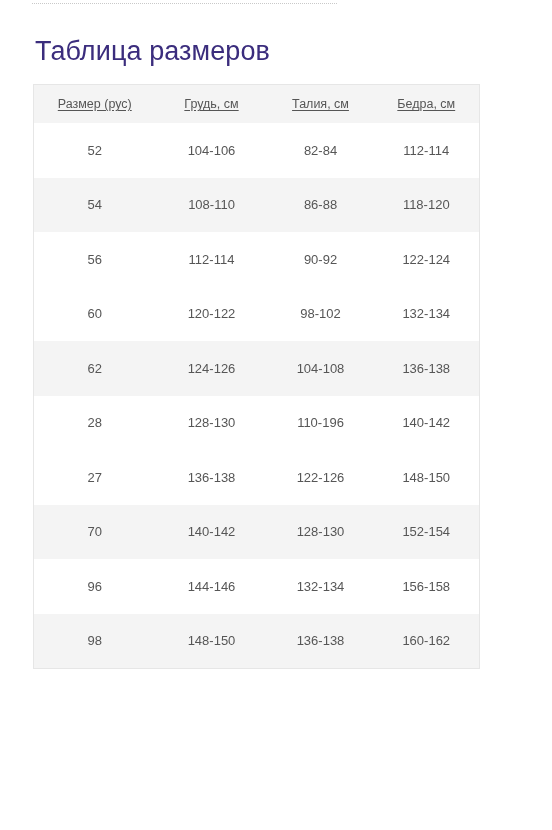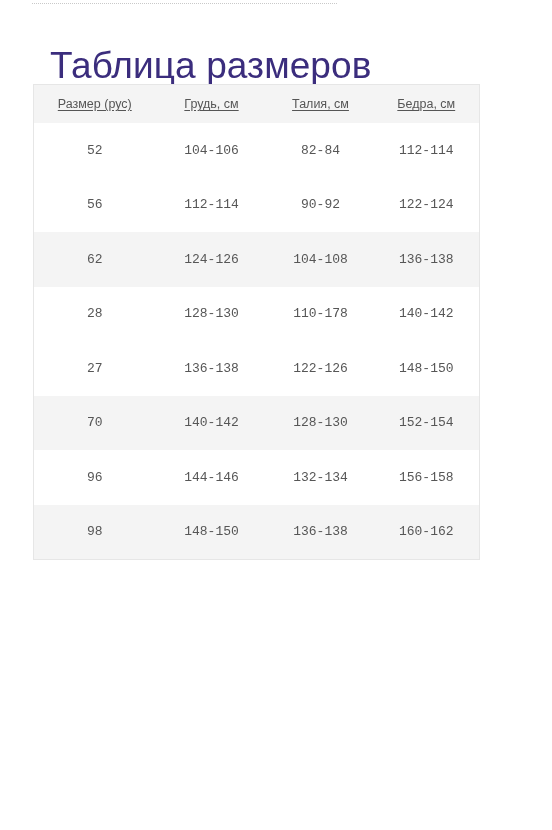--- a/index.html
+++ b/index.html
@@ -24,22 +24,22 @@
     width: 305px;
     height: 0;
     border-top: 1px dotted #c9c9c9;
   }
 
   
   #page-title {
     position: absolute;
     left: 32px;
     top: 31px;
-    margin: 18px;
-    font-size: 37px;
+    margin: 3px;
+    font-size: 27px;
     line-height: 34px;
     font-weight: 400;
     letter-spacing: 0.1px;
     color: #3b2d7d;
     white-space: nowrap;
   }
 
   
   #size-table-wrap {
     position: absolute;
@@ -67,21 +67,20 @@
     vertical-align: middle;
     border: none;
   }
   table.size-table th .th-label {
     text-decoration: underline;
     text-underline-offset: 2px;
     display: inline-block;
   }
   table.size-table tbody tr {
     background: #ffffff;
-    font-family: Liberation Mono, monospace;
   }
   table.size-table tbody tr.alt {
     background: #f4f4f4;
   }
   table.size-table td {
     height: 54.5px;
     padding: 0;
     font-size: 13px;
     color: #565656;
     text-align: center;
@@ -117,36 +116,48 @@
           <th><span class="th-label">Бедра, см</span></th>
         </tr>
     </thead>
     <tbody>
         <tr>
           <td>52</td>
           <td>104-106</td>
           <td>82-84</td>
           <td>112-114</td>
         </tr>
+        <tr class="alt">
+          <td>54</td>
+          <td>108-110</td>
+          <td>86-88</td>
+          <td>118-120</td>
+        </tr>
         <tr>
           <td>56</td>
           <td>112-114</td>
           <td>90-92</td>
           <td>122-124</td>
+        </tr>
+        <tr>
+          <td>60</td>
+          <td>120-122</td>
+          <td>98-102</td>
+          <td>132-134</td>
         </tr>
         <tr class="alt">
           <td>62</td>
           <td>124-126</td>
           <td>104-108</td>
           <td>136-138</td>
         </tr>
         <tr>
           <td>28</td>
           <td>128-130</td>
-          <td>110-178</td>
+          <td>110-196</td>
           <td>140-142</td>
         </tr>
         <tr>
           <td>27</td>
           <td>136-138</td>
           <td>122-126</td>
           <td>148-150</td>
         </tr>
         <tr class="alt">
           <td>70</td>

